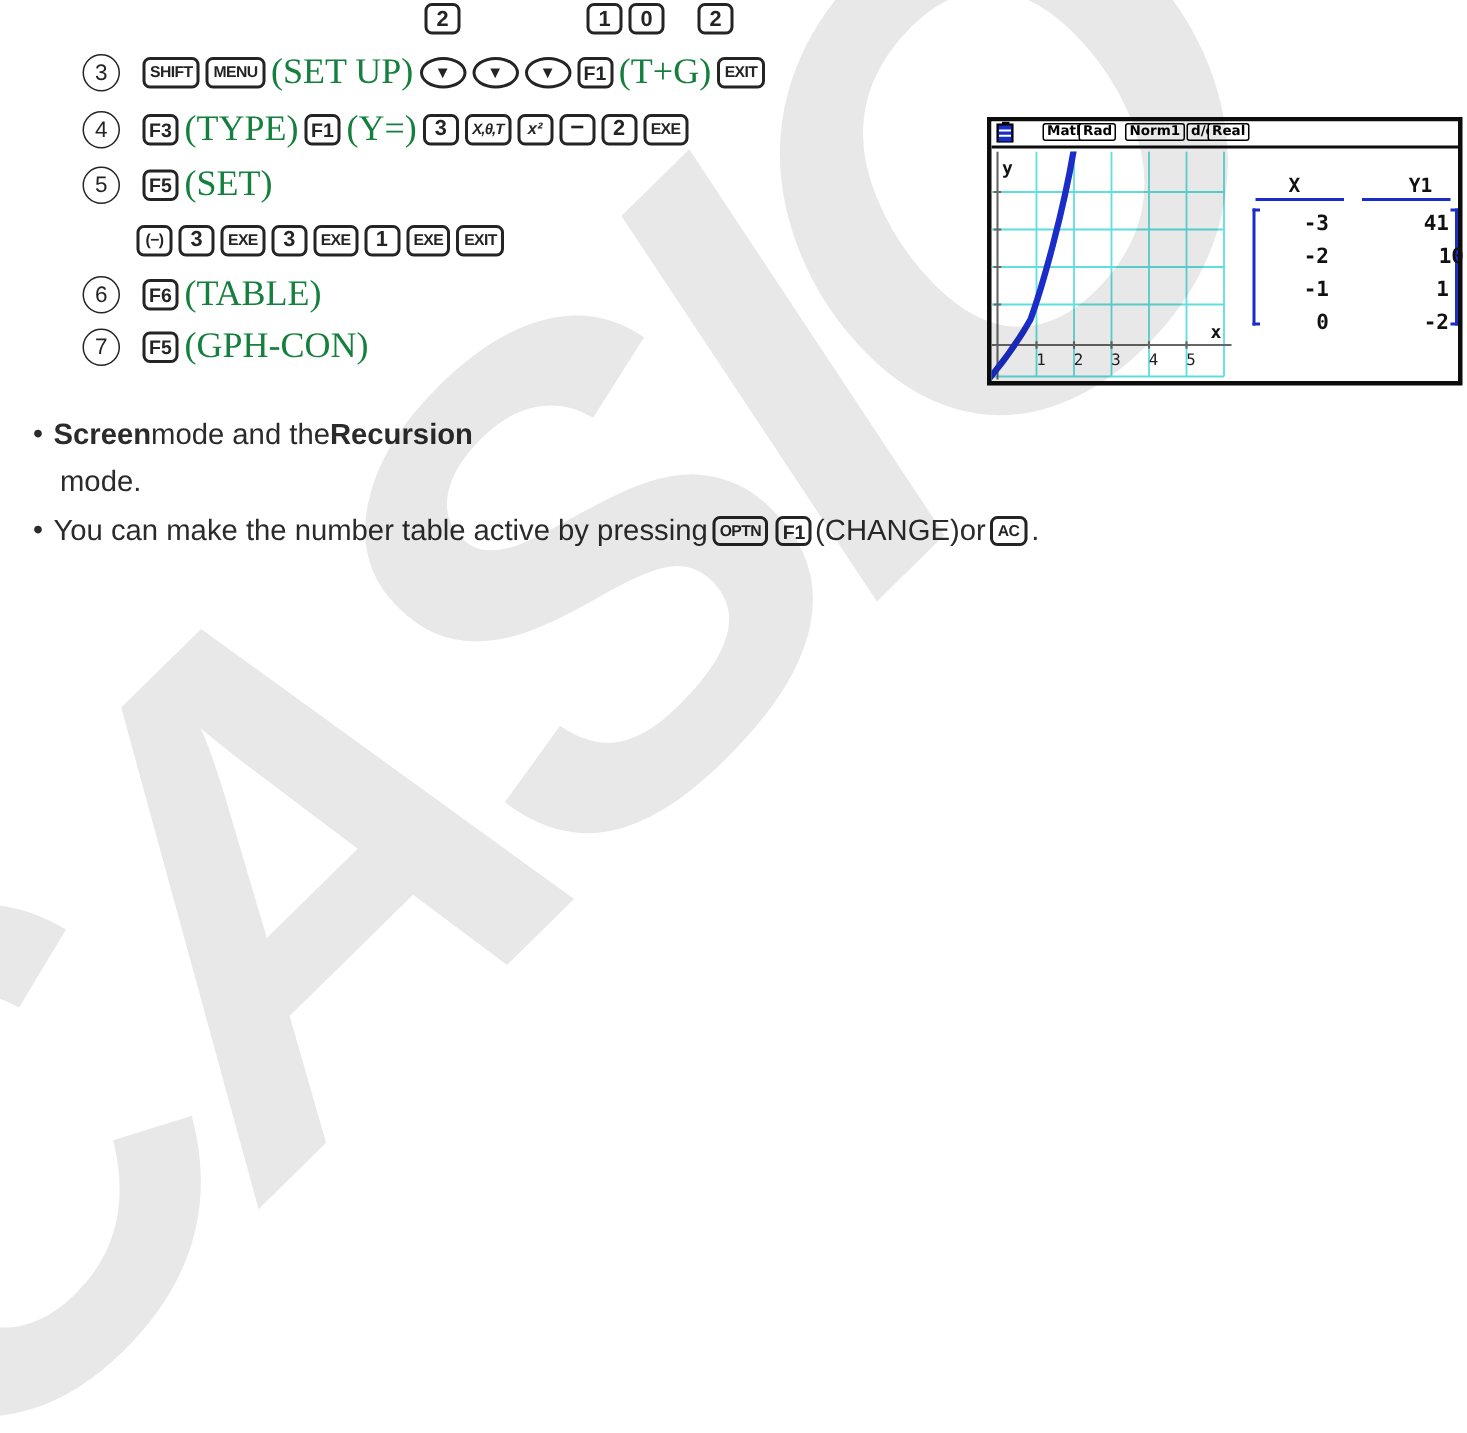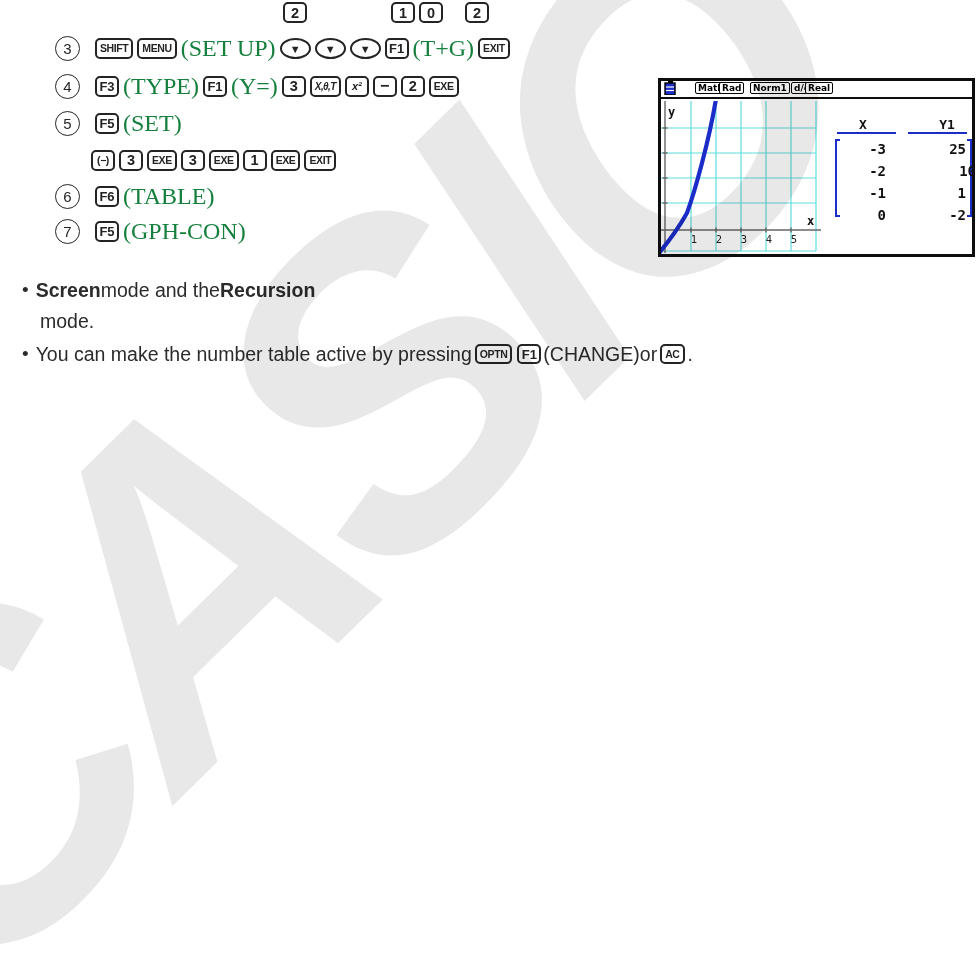--- a/index.html
+++ b/index.html
@@ -192,21 +192,21 @@
 
     <span class="thead" style="left:178px;top:36px;width:48px;">X</span>
     <span class="thead cblue" style="left:258px;top:36px;width:56px;">Y1</span>
     <div class="tul" style="left:176px;top:51px;width:59px;"></div>
     <div class="tul" style="left:247px;top:51px;width:59px;"></div>
 
     <div class="brk l" style="left:174px;top:58px;"></div>
     <div class="brk r" style="left:306px;top:58px;"></div>
 
     <span class="tcell" style="left:176px;top:61px;width:49px;">-3</span>
-    <span class="tcell cblue" style="left:246px;top:61px;width:59px;">25</span>
+    <span class="tcell cblue" style="left:246px;top:61px;width:59px;">41</span>
     <span class="tcell" style="left:176px;top:83px;width:49px;">-2</span>
     <span class="tcell cblue" style="left:256px;top:83px;width:59px;">10</span>
     <span class="tcell" style="left:176px;top:105px;width:49px;">-1</span>
     <span class="tcell cblue" style="left:246px;top:105px;width:59px;">1</span>
     <span class="tcell" style="left:176px;top:127px;width:49px;">0</span>
     <span class="tcell cblue" style="left:246px;top:127px;width:59px;">-2</span>
   </div>
 
   <svg class="watermark" width="978" height="955" viewBox="0 0 978 955">
     <text transform="translate(-30 1005) rotate(-44.5)" font-family="Liberation Sans, sans-serif" font-weight="bold" font-style="italic" font-size="440" letter-spacing="-25" fill="#e8e8e8">CASIO</text>

